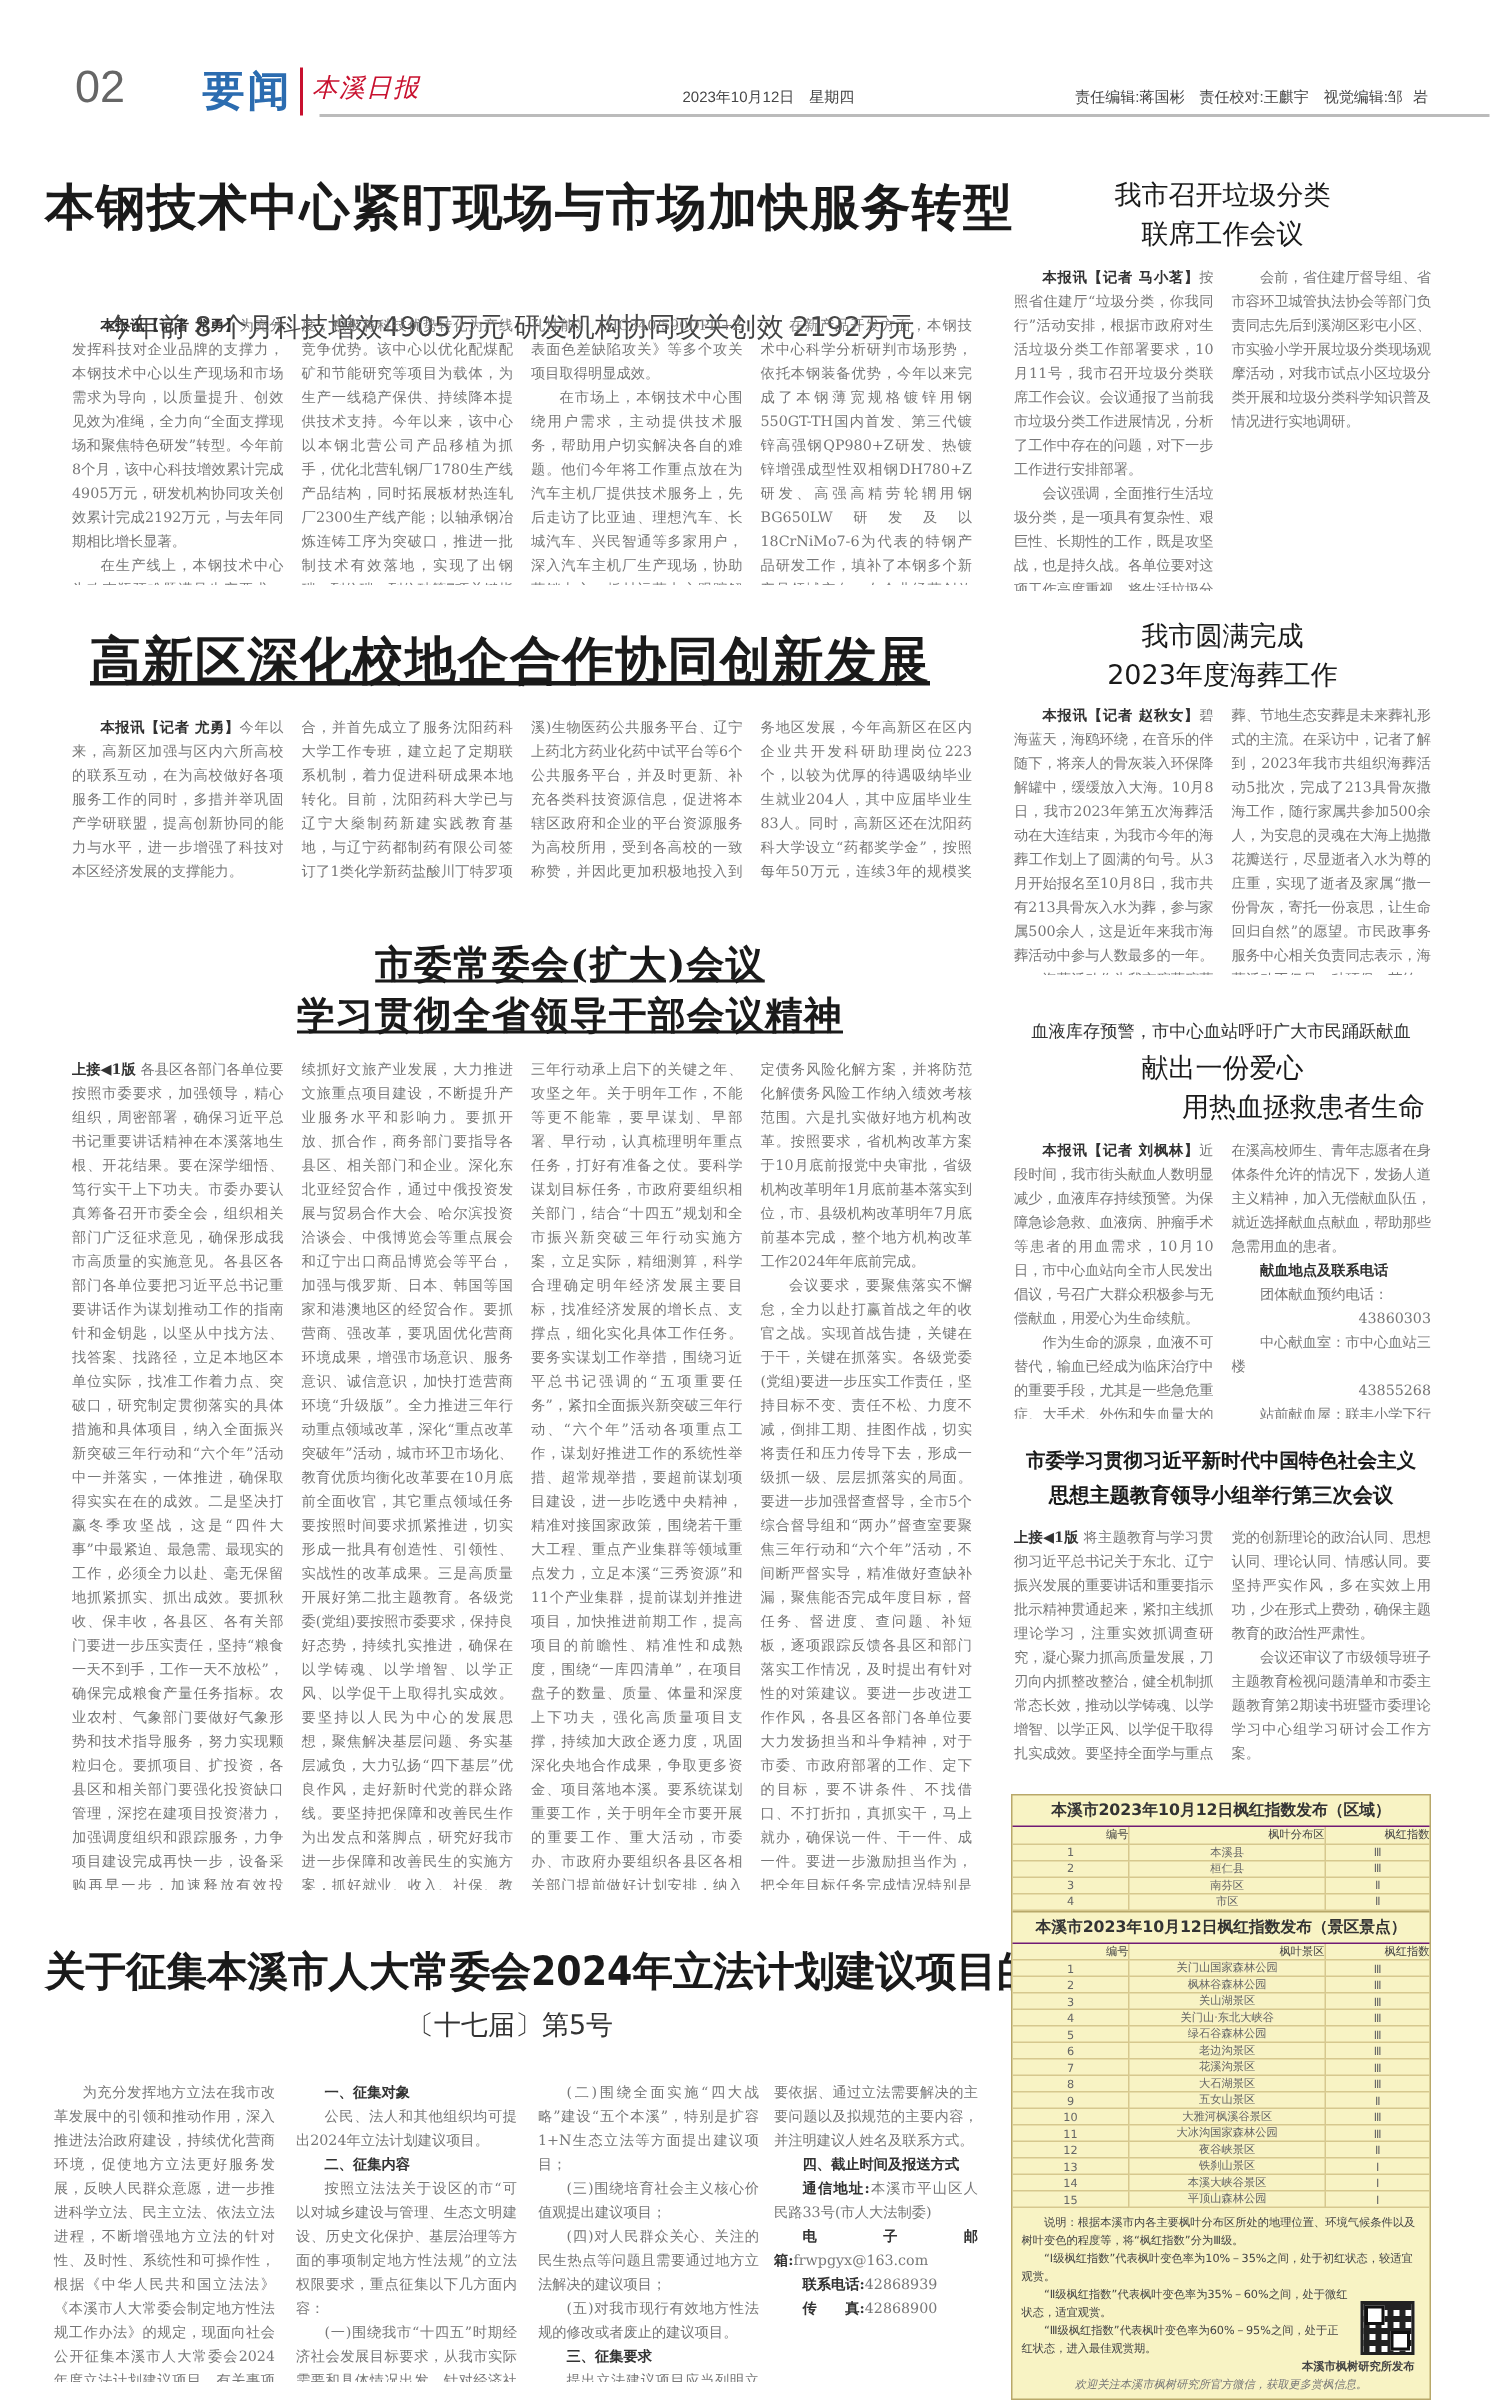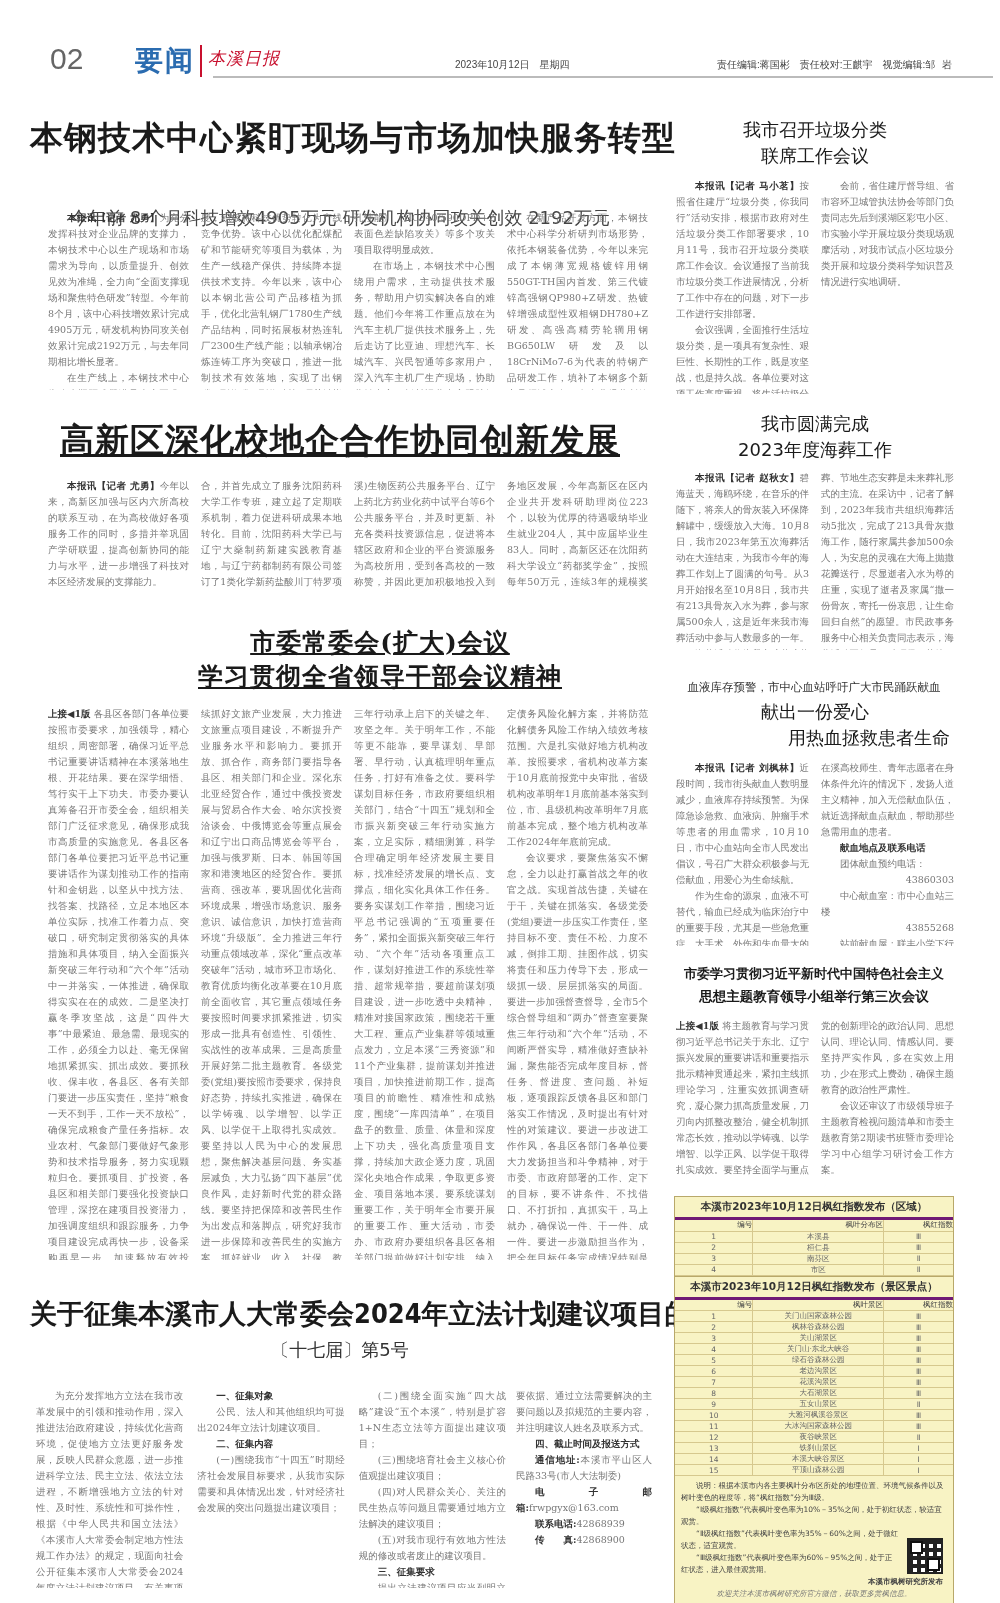--- a/index.html
+++ b/index.html
@@ -25,21 +25,21 @@
   .col p { text-indent: 2em; }
   .col .lead { color: #333; font-weight: 700; }
   .col .bold-h { color: #333; font-weight: 700; text-indent: 2em; }
 
   
   .contact { color: #777; }
   .contact .num { text-align: right; }
 
   
   .maple { position: absolute; left: 674px; top: 1196px; width: 280px; background: #f8f3c4; border: 1px solid #b8a86a; font-family: "DejaVu Sans", sans-serif; }
-  .maple-title { font-size: 10.5px; font-weight: 700; color: #333; text-align: center; padding: 3px 0; white-space: nowrap; border-bottom: 3px solid #701a75; }
+  .maple-title { font-size: 10.5px; font-weight: 700; color: #333; text-align: center; padding: 3px 0; white-space: nowrap; border-bottom: 1px solid #701a75; }
   .maple table { width: 100%; border-collapse: collapse; font-size: 7.5px; color: #666; }
   .maple td, .maple th { border-bottom: 1px solid #d6c88e; border-right: 1px solid #d6c88e; padding: 0; height: 11px; text-align: center; font-weight: 400; }
   .maple th { color: #444; font-weight: 400; text-align: right; }
   .maple td:last-child, .maple th:last-child { border-right: none; }
   .maple .notes { padding: 4px 6px 3px 6px; font-size: 7.5px; line-height: 12px; color: #444; position: relative; }
   .maple .notes p { text-indent: 2em; }
   .maple .notes .pub { text-align: right; font-weight: 700; padding-right: 4px; }
   .maple .notes .follow { text-align: center; color: #777; font-style: italic; }
   .qr { position: absolute; right: 10px; top: 40px; width: 36px; height: 36px;
         background:
@@ -130,20 +130,21 @@
   <div class="headline" style="left:30px; top:1296px; width:620px; font-size:27px; font-stretch:condensed;">关于征集本溪市人大常委会2024年立法计划建议项目的公告</div>
   <div class="subhead" style="left:30px; top:1338px; width:620px; font-size:18px; color:#333;">〔十七届〕第5号</div>
   <div class="body-cols" style="left:36px; top:1388px; width:470px; height:200px; gap:14px;">
     <div class="col">
       <p>为充分发挥地方立法在我市改革发展中的引领和推动作用，深入推进法治政府建设，持续优化营商环境，促使地方立法更好服务发展，反映人民群众意愿，进一步推进科学立法、民主立法、依法立法进程，不断增强地方立法的针对性、及时性、系统性和可操作性，根据《中华人民共和国立法法》《本溪市人大常委会制定地方性法规工作办法》的规定，现面向社会公开征集本溪市人大常委会2024年度立法计划建议项目，有关事项公告如下：</p>
     </div>
     <div class="col">
       <p class="bold-h">一、征集对象</p>
       <p>公民、法人和其他组织均可提出2024年立法计划建议项目。</p>
       <p class="bold-h">二、征集内容</p>
+      <p>按照立法法关于设区的市“可以对城乡建设与管理、生态文明建设、历史文化保护、基层治理等方面的事项制定地方性法规”的立法权限要求，重点征集以下几方面内容：</p>
       <p>(一)围绕我市“十四五”时期经济社会发展目标要求，从我市实际需要和具体情况出发，针对经济社会发展的突出问题提出建议项目；</p>
     </div>
     <div class="col">
       <p>(二)围绕全面实施“四大战略”建设“五个本溪”，特别是扩容1+N生态立法等方面提出建议项目；</p>
       <p>(三)围绕培育社会主义核心价值观提出建议项目；</p>
       <p>(四)对人民群众关心、关注的民生热点等问题且需要通过地方立法解决的建议项目；</p>
       <p>(五)对我市现行有效地方性法规的修改或者废止的建议项目。</p>
       <p class="bold-h">三、征集要求</p>
       <p>提出立法建议项目应当列明立法建议项目名称、立法的必要性、主</p>
     </div>

